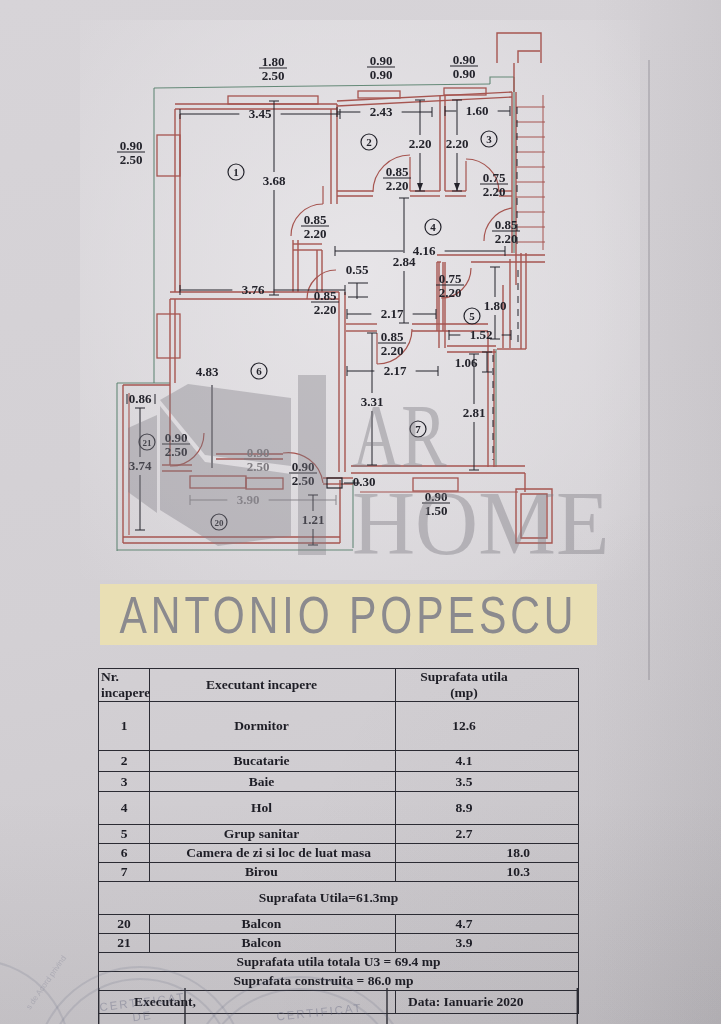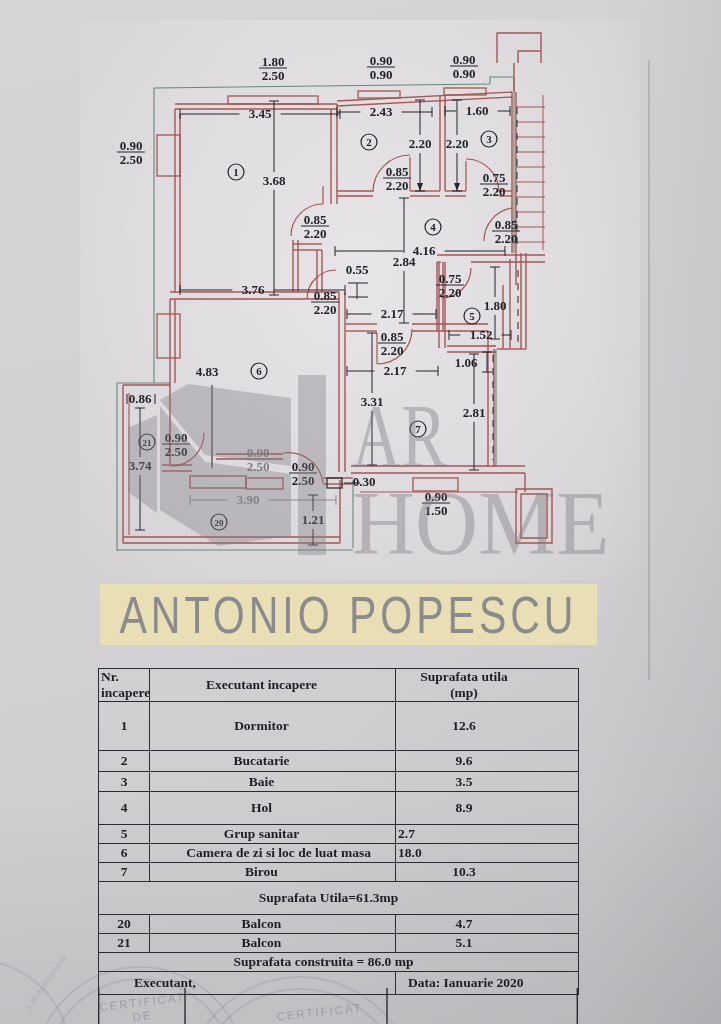--- a/index.html
+++ b/index.html
@@ -402,59 +402,62 @@
         <td colspan="1" style="border:1.3px solid #2b2b33;padding:0 2px;text-align:center;vertical-align:middle;padding-right:48px;">Suprafata utila<br>(mp)</td>
       </tr>
       <tr style="height:23px">
         <td colspan="1" style="border:1.3px solid #2b2b33;padding:0 2px;text-align:center;vertical-align:middle;">1</td>
         <td colspan="1" style="border:1.3px solid #2b2b33;padding:16px 2px;text-align:center;vertical-align:middle;padding-right:24px;">Dormitor</td>
         <td colspan="1" style="border:1.3px solid #2b2b33;padding:0 2px;text-align:center;vertical-align:middle;padding-right:48px;">12.6</td>
       </tr>
       <tr style="height:21px">
         <td colspan="1" style="border:1.3px solid #2b2b33;padding:0 2px;text-align:center;vertical-align:middle;">2</td>
         <td colspan="1" style="border:1.3px solid #2b2b33;padding:0 2px;text-align:center;vertical-align:middle;padding-right:24px;">Bucatarie</td>
-        <td colspan="1" style="border:1.3px solid #2b2b33;padding:0 2px;text-align:center;vertical-align:middle;padding-right:48px;">9.6</td>
+        <td colspan="1" style="border:1.3px solid #2b2b33;padding:0 2px;text-align:center;vertical-align:middle;padding-right:48px;">4.1</td>
       </tr>
       <tr style="height:20px">
         <td colspan="1" style="border:1.3px solid #2b2b33;padding:0 2px;text-align:center;vertical-align:middle;">3</td>
         <td colspan="1" style="border:1.3px solid #2b2b33;padding:0 2px;text-align:center;vertical-align:middle;padding-right:24px;">Baie</td>
         <td colspan="1" style="border:1.3px solid #2b2b33;padding:0 2px;text-align:center;vertical-align:middle;padding-right:48px;">3.5</td>
       </tr>
       <tr style="height:19px">
         <td colspan="1" style="border:1.3px solid #2b2b33;padding:0 2px;text-align:center;vertical-align:middle;">4</td>
         <td colspan="1" style="border:1.3px solid #2b2b33;padding:8px 2px;text-align:center;vertical-align:middle;padding-right:24px;">Hol</td>
         <td colspan="1" style="border:1.3px solid #2b2b33;padding:0 2px;text-align:center;vertical-align:middle;padding-right:48px;">8.9</td>
       </tr>
       <tr style="height:19px">
         <td colspan="1" style="border:1.3px solid #2b2b33;padding:0 2px;text-align:center;vertical-align:middle;">5</td>
         <td colspan="1" style="border:1.3px solid #2b2b33;padding:0 2px;text-align:center;vertical-align:middle;padding-right:24px;">Grup sanitar</td>
-        <td colspan="1" style="border:1.3px solid #2b2b33;padding:0 2px;vertical-align:middle;padding-right:48px;">2.7</td>
+        <td colspan="1" style="border:1.3px solid #2b2b33;padding:0 2px;text-align:center;vertical-align:middle;padding-right:48px;">2.7</td>
       </tr>
       <tr style="height:19px">
         <td colspan="1" style="border:1.3px solid #2b2b33;padding:0 2px;text-align:center;vertical-align:middle;">6</td>
         <td colspan="1" style="border:1.3px solid #2b2b33;padding:0 2px;text-align:right;vertical-align:middle;padding-right:24px;">Camera de zi si loc de luat masa</td>
-        <td colspan="1" style="border:1.3px solid #2b2b33;padding:0 2px;text-align:left;vertical-align:middle;padding-right:48px;">18.0</td>
+        <td colspan="1" style="border:1.3px solid #2b2b33;padding:0 2px;text-align:right;vertical-align:middle;padding-right:48px;">18.0</td>
       </tr>
       <tr style="height:19px">
         <td colspan="1" style="border:1.3px solid #2b2b33;padding:0 2px;text-align:center;vertical-align:middle;">7</td>
         <td colspan="1" style="border:1.3px solid #2b2b33;padding:0 2px;text-align:center;vertical-align:middle;padding-right:24px;">Birou</td>
-        <td colspan="1" style="border:1.3px solid #2b2b33;padding:0 2px;text-align:center;vertical-align:middle;padding-right:48px;">10.3</td>
+        <td colspan="1" style="border:1.3px solid #2b2b33;padding:0 2px;text-align:right;vertical-align:middle;padding-right:48px;">10.3</td>
       </tr>
       <tr style="height:33px">
         <td colspan="3" style="border:1.3px solid #2b2b33;padding:0 2px;text-align:center;vertical-align:middle;padding-right:22px;">Suprafata Utila=61.3mp</td>
       </tr>
       <tr style="height:19px">
         <td colspan="1" style="border:1.3px solid #2b2b33;padding:0 2px;text-align:center;vertical-align:middle;">20</td>
         <td colspan="1" style="border:1.3px solid #2b2b33;padding:0 2px;text-align:center;vertical-align:middle;padding-right:24px;">Balcon</td>
         <td colspan="1" style="border:1.3px solid #2b2b33;padding:0 2px;text-align:center;vertical-align:middle;padding-right:48px;">4.7</td>
       </tr>
       <tr style="height:19px">
         <td colspan="1" style="border:1.3px solid #2b2b33;padding:0 2px;text-align:center;vertical-align:middle;">21</td>
         <td colspan="1" style="border:1.3px solid #2b2b33;padding:0 2px;text-align:center;vertical-align:middle;padding-right:24px;">Balcon</td>
-        <td colspan="1" style="border:1.3px solid #2b2b33;padding:0 2px;text-align:center;vertical-align:middle;padding-right:48px;">5.1</td>
+        <td colspan="1" style="border:1.3px solid #2b2b33;padding:0 2px;text-align:center;vertical-align:middle;padding-right:48px;">3.9</td>
+      </tr>
+      <tr style="height:19px">
+        <td colspan="3" style="border:1.3px solid #2b2b33;padding:0 2px;text-align:center;vertical-align:middle;">Suprafata utila totala U3 = 69.4 mp</td>
       </tr>
       <tr style="height:19px">
         <td colspan="3" style="border:1.3px solid #2b2b33;padding:0 2px;text-align:center;vertical-align:middle;padding-right:32px;">Suprafata construita = 86.0 mp</td>
       </tr>
       <tr style="height:23px">
         <td colspan="2" style="border:1.3px solid #2b2b33;padding:0 2px;text-align:left;vertical-align:middle;padding-left:35px;">Executant,</td>
         <td colspan="1" style="border:1.3px solid #2b2b33;padding:0 2px;text-align:left;vertical-align:middle;padding-left:12px;">Data: Ianuarie 2020</td>
       </tr>
     </tbody>
   </table>

